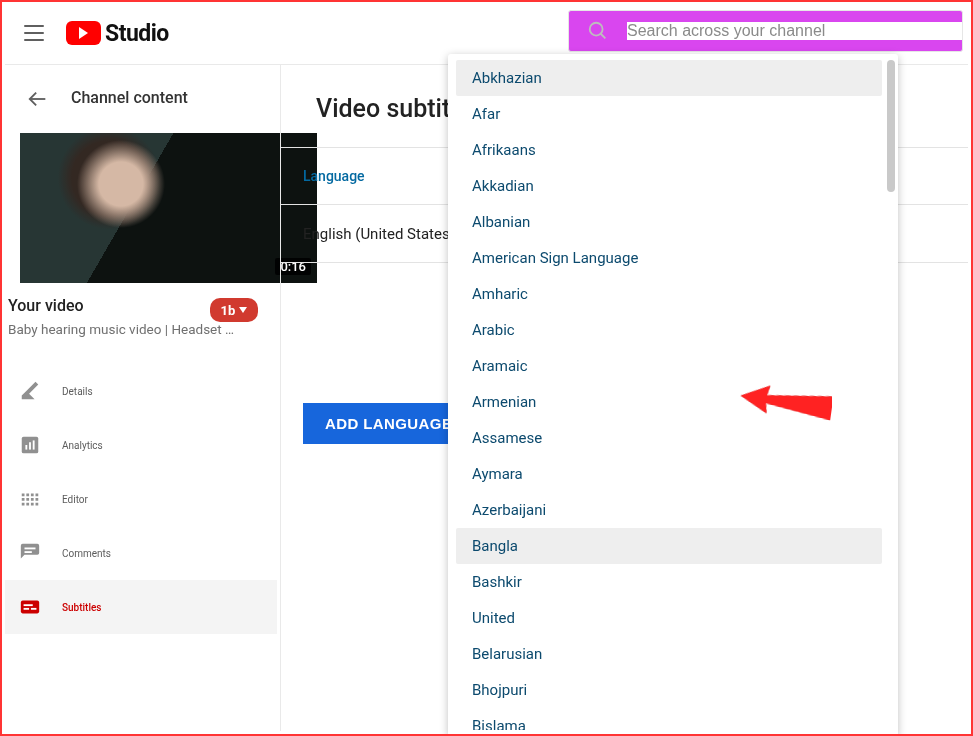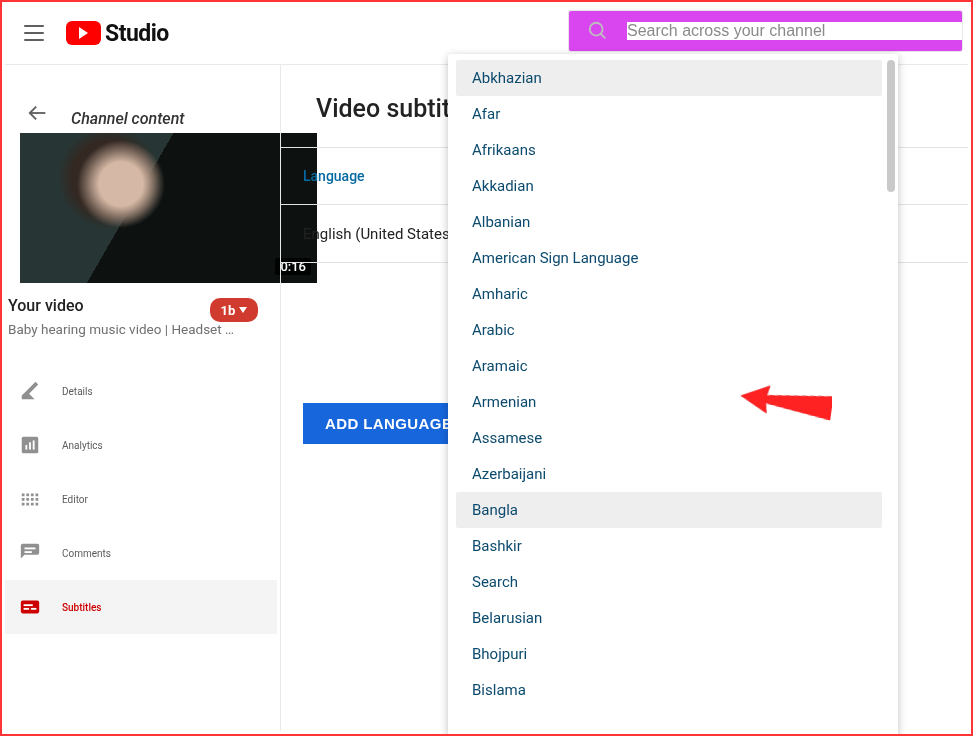--- a/index.html
+++ b/index.html
@@ -19,21 +19,21 @@
 .search-wrap { position: absolute; left: 566px; top: 8px; right: 8px; height: 42px; border: 1px solid #e6e6e6; border-radius: 3px; display: flex; align-items: center; background: #d946ef; }
 .search-icon { width: 22px; height: 22px; margin: 0 18px; }
 .search-icon svg { width: 22px; height: 22px; stroke: #bdbdbd; fill: none; stroke-width: 2; }
 .search-input { border: none; outline: none; font-size: 16px; flex: 1; color: #333; }
 .search-input::placeholder { color: #8a8a8a; }
 
 
 .hr1 { position: absolute; left: 3px; right: 3px; top: 62px; height: 1px; background: #e9e9e9; }
 
 
-.back-row { position: absolute; left: 3px; top: 86px; width: 270px; height: 40px; display: flex; align-items: flex-end; font-style: italic; }
+.back-row { position: absolute; left: 3px; top: 86px; width: 270px; height: 40px; display: flex; align-items: flex-start; }
 .back-arrow { margin: 0 22px; }
 .back-arrow svg { width: 22px; height: 22px; stroke: #5f5f5f; fill: none; stroke-width: 2; }
 .back-label { font-size: 16px; font-weight: 500; color: #333; }
 
 .thumb-wrap { position: absolute; left: 3px; top: 131px; width: 260px; }
 .thumb { width: 297px; height: 150px; position: relative; overflow: hidden; background: #4c1d95; margin-left: 15px; }
 .thumb-inner { position: absolute; inset: 0; background:
   radial-gradient(circle at 34% 34%, #f0ccb4 0 10%, transparent 20%),
   radial-gradient(circle at 30% 30%, #3a2c25 0 16%, transparent 22%),
   linear-gradient(120deg, #2a3c3a 0 40%, #0e1412 40% 100%);
@@ -198,24 +198,25 @@
         <div class="dd-item">Afar</div>
         <div class="dd-item">Afrikaans</div>
         <div class="dd-item">Akkadian</div>
         <div class="dd-item">Albanian</div>
         <div class="dd-item">American Sign Language</div>
         <div class="dd-item">Amharic</div>
         <div class="dd-item">Arabic</div>
         <div class="dd-item">Aramaic</div>
         <div class="dd-item">Armenian</div>
         <div class="dd-item">Assamese</div>
+        <div class="dd-item">Aymara</div>
         <div class="dd-item">Azerbaijani</div>
         <div class="dd-item hover">Bangla</div>
         <div class="dd-item">Bashkir</div>
-        <div class="dd-item">Search</div>
+        <div class="dd-item">United</div>
         <div class="dd-item">Belarusian</div>
         <div class="dd-item">Bhojpuri</div>
         <div class="dd-item">Bislama</div>
       </div>
     <div class="dd-scrollbar"></div>
   </div>
 
   <svg class="red-arrow" viewBox="0 0 92 48">
     <defs>
         <filter id="s">

